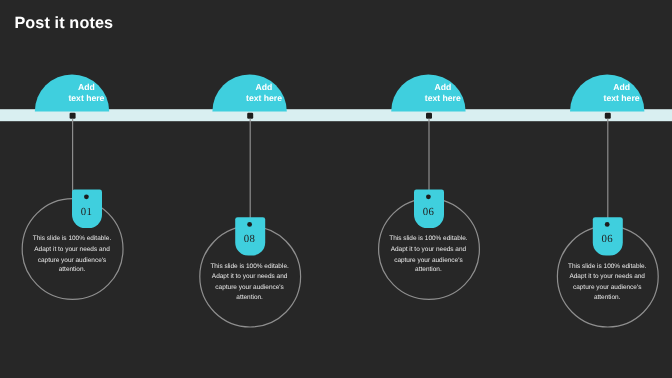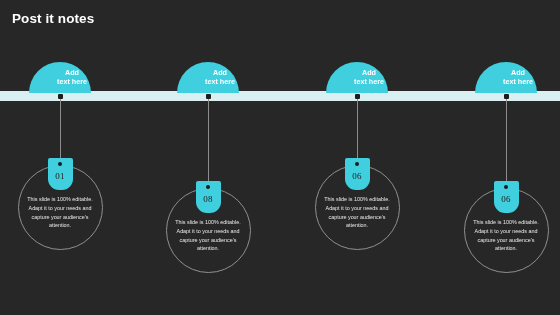--- a/index.html
+++ b/index.html
@@ -160,21 +160,21 @@
   <div class="branch" style="left:60px;">
     <div class="bubble">
       <span class="bubble-text">Add</span>
       <span class="bubble-text">text here</span>
     </div>
     <div class="bar-dot"></div>
     <div class="connector" style="top:99px;height:61px;"></div>
     <div class="note-circle" style="top:165px;">
       <div class="note-text" style="top:29px;">This slide is 100% editable. Adapt it to your needs and capture your audience's attention.</div>
     </div>
-    <div class="tag" style="top:158px;">
+    <div class="tag" style="top:158px;margin-left:12px;">
       <div class="tag-dot"></div>
       <div class="tag-num">01</div>
     </div>
   </div>
 
   <div class="branch" style="left:208px;">
     <div class="bubble">
       <span class="bubble-text">Add</span>
       <span class="bubble-text">text here</span>
     </div>

